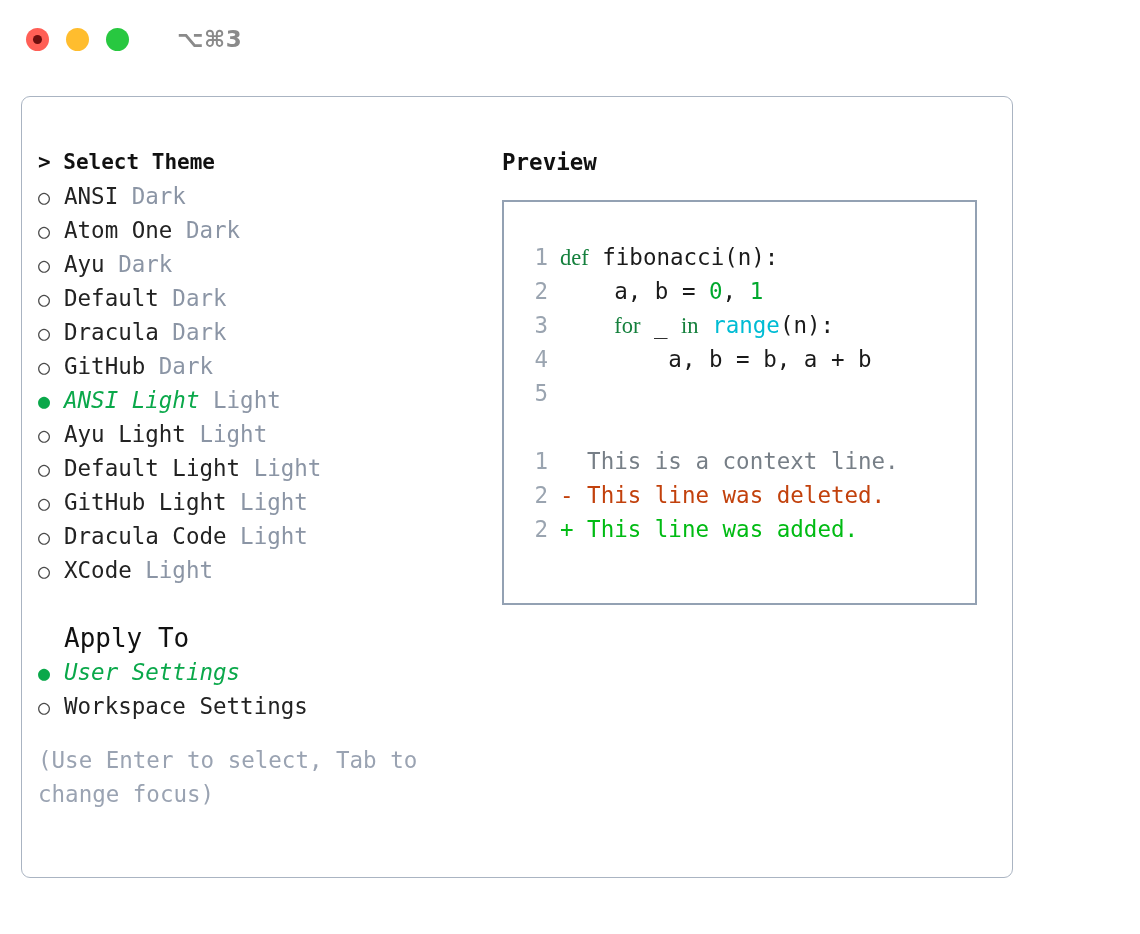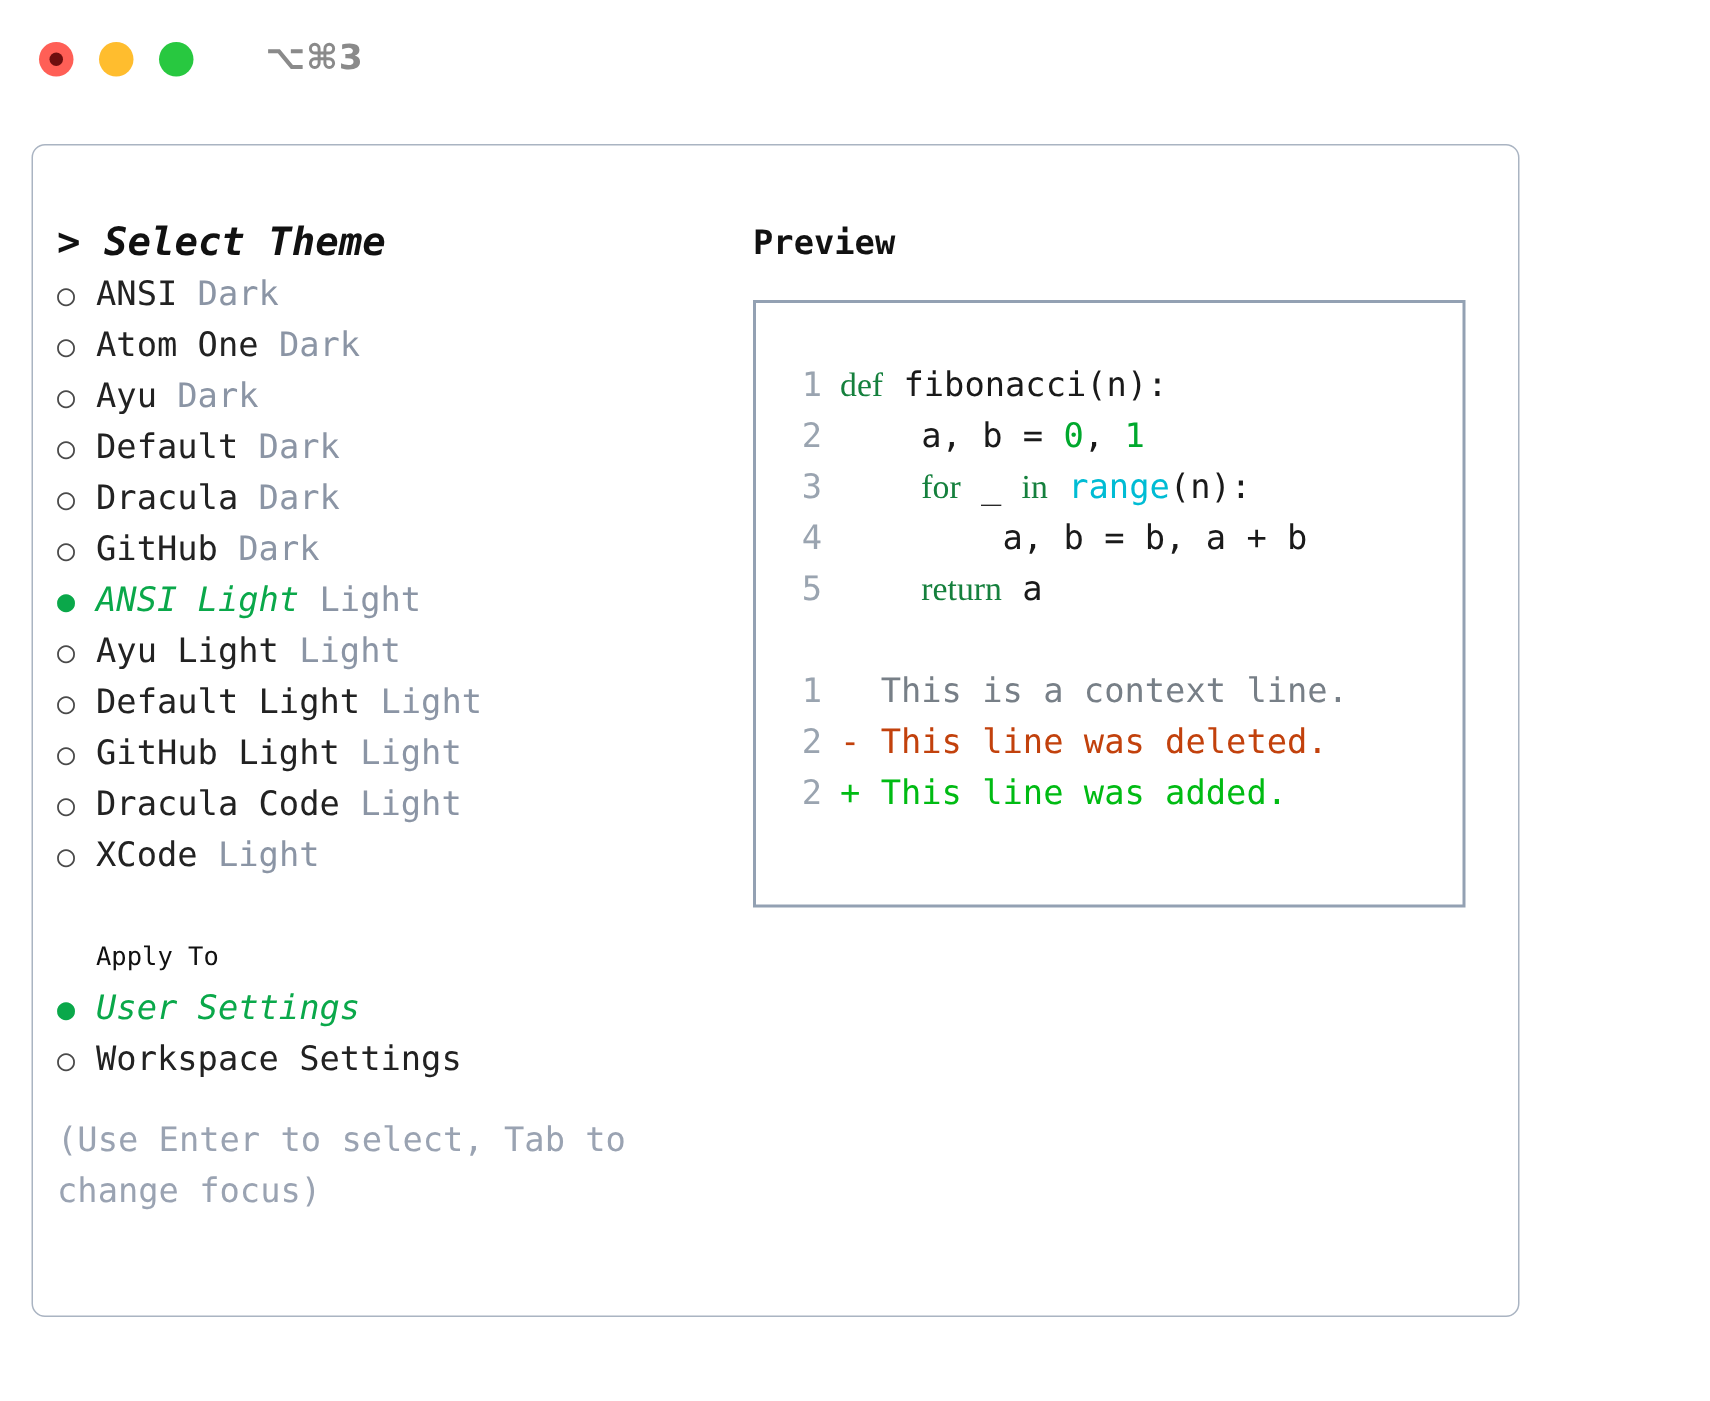--- a/index.html
+++ b/index.html
@@ -89,27 +89,26 @@
 
   
   .left-col {
     position: absolute;
     left: 16px;
     top: 48px;
     width: 460px;
   }
 
   .list-title {
-    font-size: 26px;
+    font-size: 21px;
     font-weight: bold;
     color: #111111;
     white-space: pre;
     line-height: 34px;
     height: 34px;
-    font-style: italic;
   }
 
   .row {
     display: flex;
     align-items: baseline;
     height: 34px;
     line-height: 34px;
     font-size: 22.5px;
     white-space: pre;
   }
@@ -122,21 +121,21 @@
   }
   .marker.filled { color: #0aa84a; }
   .row .name { color: #222222; }
   .row .suffix { color: #8b95a5; }
   .row.selected .name { color: #0aa84a; font-style: italic; }
   .row.selected .suffix { color: #8b95a5; }
 
   .section-gap { height: 34px; }
 
   .section-label {
-    font-size: 17px;
+    font-size: 26px;
     color: #111111;
     height: 34px;
     line-height: 34px;
     white-space: pre;
     padding-left: 26px;
   }
 
   .hint {
     margin-top: 20px;
     font-size: 22.5px;
@@ -244,21 +243,21 @@
       </div>
 
       <div class="right-col">
         <div class="preview-title">Preview</div>
         <div class="preview-box">
           <div id="code-lines">
               <div class="code-line"><span class="lineno">1</span><span class="code-text"><span class="tok-kw">def</span><span class="tok-id"> fibonacci(n):</span></span></div>
               <div class="code-line"><span class="lineno">2</span><span class="code-text"><span class="tok-id">    a, b = </span><span class="tok-num">0</span><span class="tok-id">, </span><span class="tok-num">1</span></span></div>
               <div class="code-line"><span class="lineno">3</span><span class="code-text"><span class="tok-id">    </span><span class="tok-kw">for</span><span class="tok-id"> _ </span><span class="tok-kw">in</span><span class="tok-id"> </span><span class="tok-fn">range</span><span class="tok-id">(n):</span></span></div>
               <div class="code-line"><span class="lineno">4</span><span class="code-text"><span class="tok-id">        a, b = b, a + b</span></span></div>
-              <div class="code-line"><span class="lineno">5</span><span class="code-text"><span class="tok-id">    </span><span class="tok-kw">return</span><span class="tok-id"> a</span></span></div>
+              <div class="code-line"><span class="lineno">5</span></div>
             </div>
           <div class="blank-line"></div>
           <div id="diff-lines">
               <div class="code-line diff-ctx"><span class="lineno">1</span><span class="code-text">  This is a context line.</span></div>
               <div class="code-line diff-del"><span class="lineno">2</span><span class="code-text">- This line was deleted.</span></div>
               <div class="code-line diff-add"><span class="lineno">2</span><span class="code-text">+ This line was added.</span></div>
             </div>
         </div>
       </div>
 

